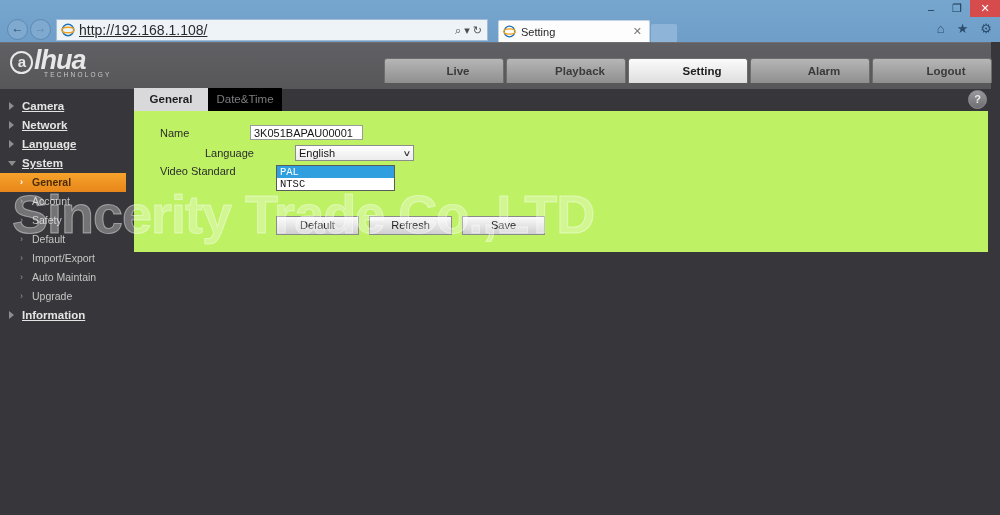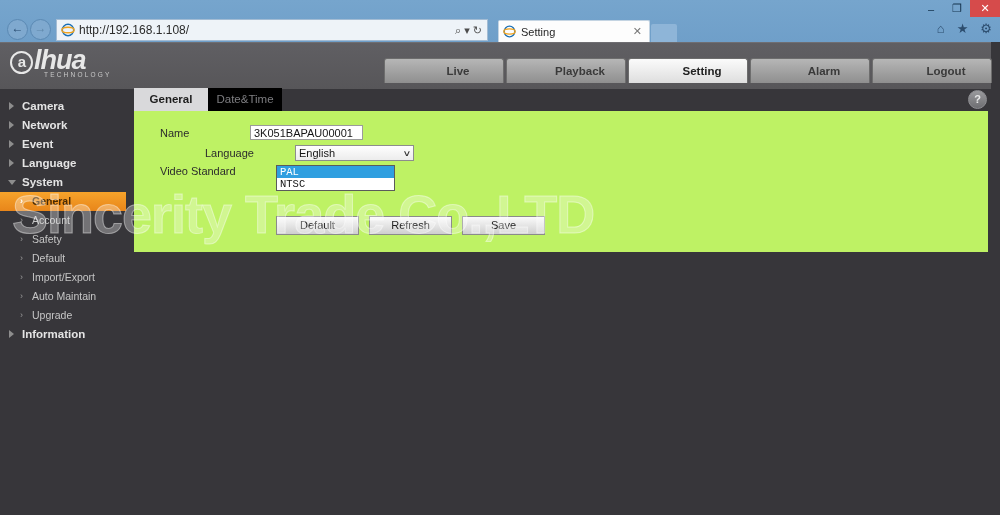--- a/index.html
+++ b/index.html
@@ -23,21 +23,21 @@
     border:1px solid #5b89b3;background:#7fa9cf;color:#24476b;
     font-size:12px;line-height:17px;text-align:center;
   }
   #back-button{left:7px;}
   #forward-button{left:30px;color:#5f87aa;}
   #address-bar{
     position:absolute;left:56px;top:19px;width:430px;height:20px;
     background:#eef3f8;border:1px solid #a3bcd4;display:flex;align-items:center;
   }
   #address-bar .favicon{width:14px;height:14px;margin:0 4px 0 4px;flex:none;}
-  #url-text{font-size:12px;color:#2b2b2b;flex:1;white-space:nowrap;overflow:hidden;}
+  #url-text{font-size:14px;color:#2b2b2b;flex:1;white-space:nowrap;overflow:hidden;text-decoration:underline;}
   .addr-icons{display:flex;align-items:center;gap:3px;padding-right:5px;color:#4c4c4c;font-size:11px;}
   #tab-bar{position:absolute;left:498px;top:18px;height:24px;display:flex;align-items:flex-end;}
   #browser-tab{
     width:152px;height:22px;background:#fdfdfd;border:1px solid #c4d4e2;border-bottom:none;
     border-radius:2px 2px 0 0;display:flex;align-items:center;padding:0 4px;box-sizing:border-box;
   }
   #browser-tab .favicon{width:13px;height:13px;margin-right:5px;flex:none;}
   #tab-title{font-size:11px;color:#262626;flex:1;white-space:nowrap;overflow:hidden;}
   #tab-close{font-size:11px;color:#777;padding:0 3px;}
   #new-tab{width:26px;height:18px;background:#8eb5d8;margin-left:1px;border-radius:2px 2px 0 0;}
@@ -64,21 +64,21 @@
     width:90px;height:24px;line-height:24px;text-align:center;
     font-size:11.5px;font-weight:bold;color:#3a3a3a;
     background:linear-gradient(#b6b6b6,#8f8f8f);
     border:1px solid #6d6d6d;border-bottom:none;border-radius:3px 3px 0 0;padding-left:28px;
   }
   .nav-btn.active{background:linear-gradient(#fbfbfb,#dedede);color:#222;}
   
   #sidebar{position:absolute;left:0;top:88px;width:128px;}
   .side-group{
     height:19px;line-height:19px;font-size:11.5px;font-weight:bold;color:#e4e4e4;
-    padding-left:22px;position:relative;margin-top:0;
+    padding-left:22px;position:relative;margin-top:0;text-decoration:underline;
   }
   .side-group .tri{
     position:absolute;left:9px;top:5px;width:0;height:0;
     border-left:5px solid #8d8d8d;border-top:4px solid transparent;border-bottom:4px solid transparent;
   }
   .side-group.open .tri{
     border-left:4px solid transparent;border-right:4px solid transparent;
     border-top:5px solid #8d8d8d;left:8px;top:7px;
   }
   .side-item{
@@ -209,24 +209,20 @@
   <div class="side-group">
     <span class="tri"></span>
     <span>Camera</span>
   </div>
   <div class="side-group">
     <span class="tri"></span>
     <span>Network</span>
   </div>
   <div class="side-group">
     <span class="tri"></span>
-    <span>Event</span>
-  </div>
-  <div class="side-group">
-    <span class="tri"></span>
     <span>Language</span>
   </div>
   <div class="side-group open">
     <span class="tri"></span>
     <span>System</span>
   </div>
 
   <div class="side-item active">
     <span class="chev">›</span>
     <span>General</span>

